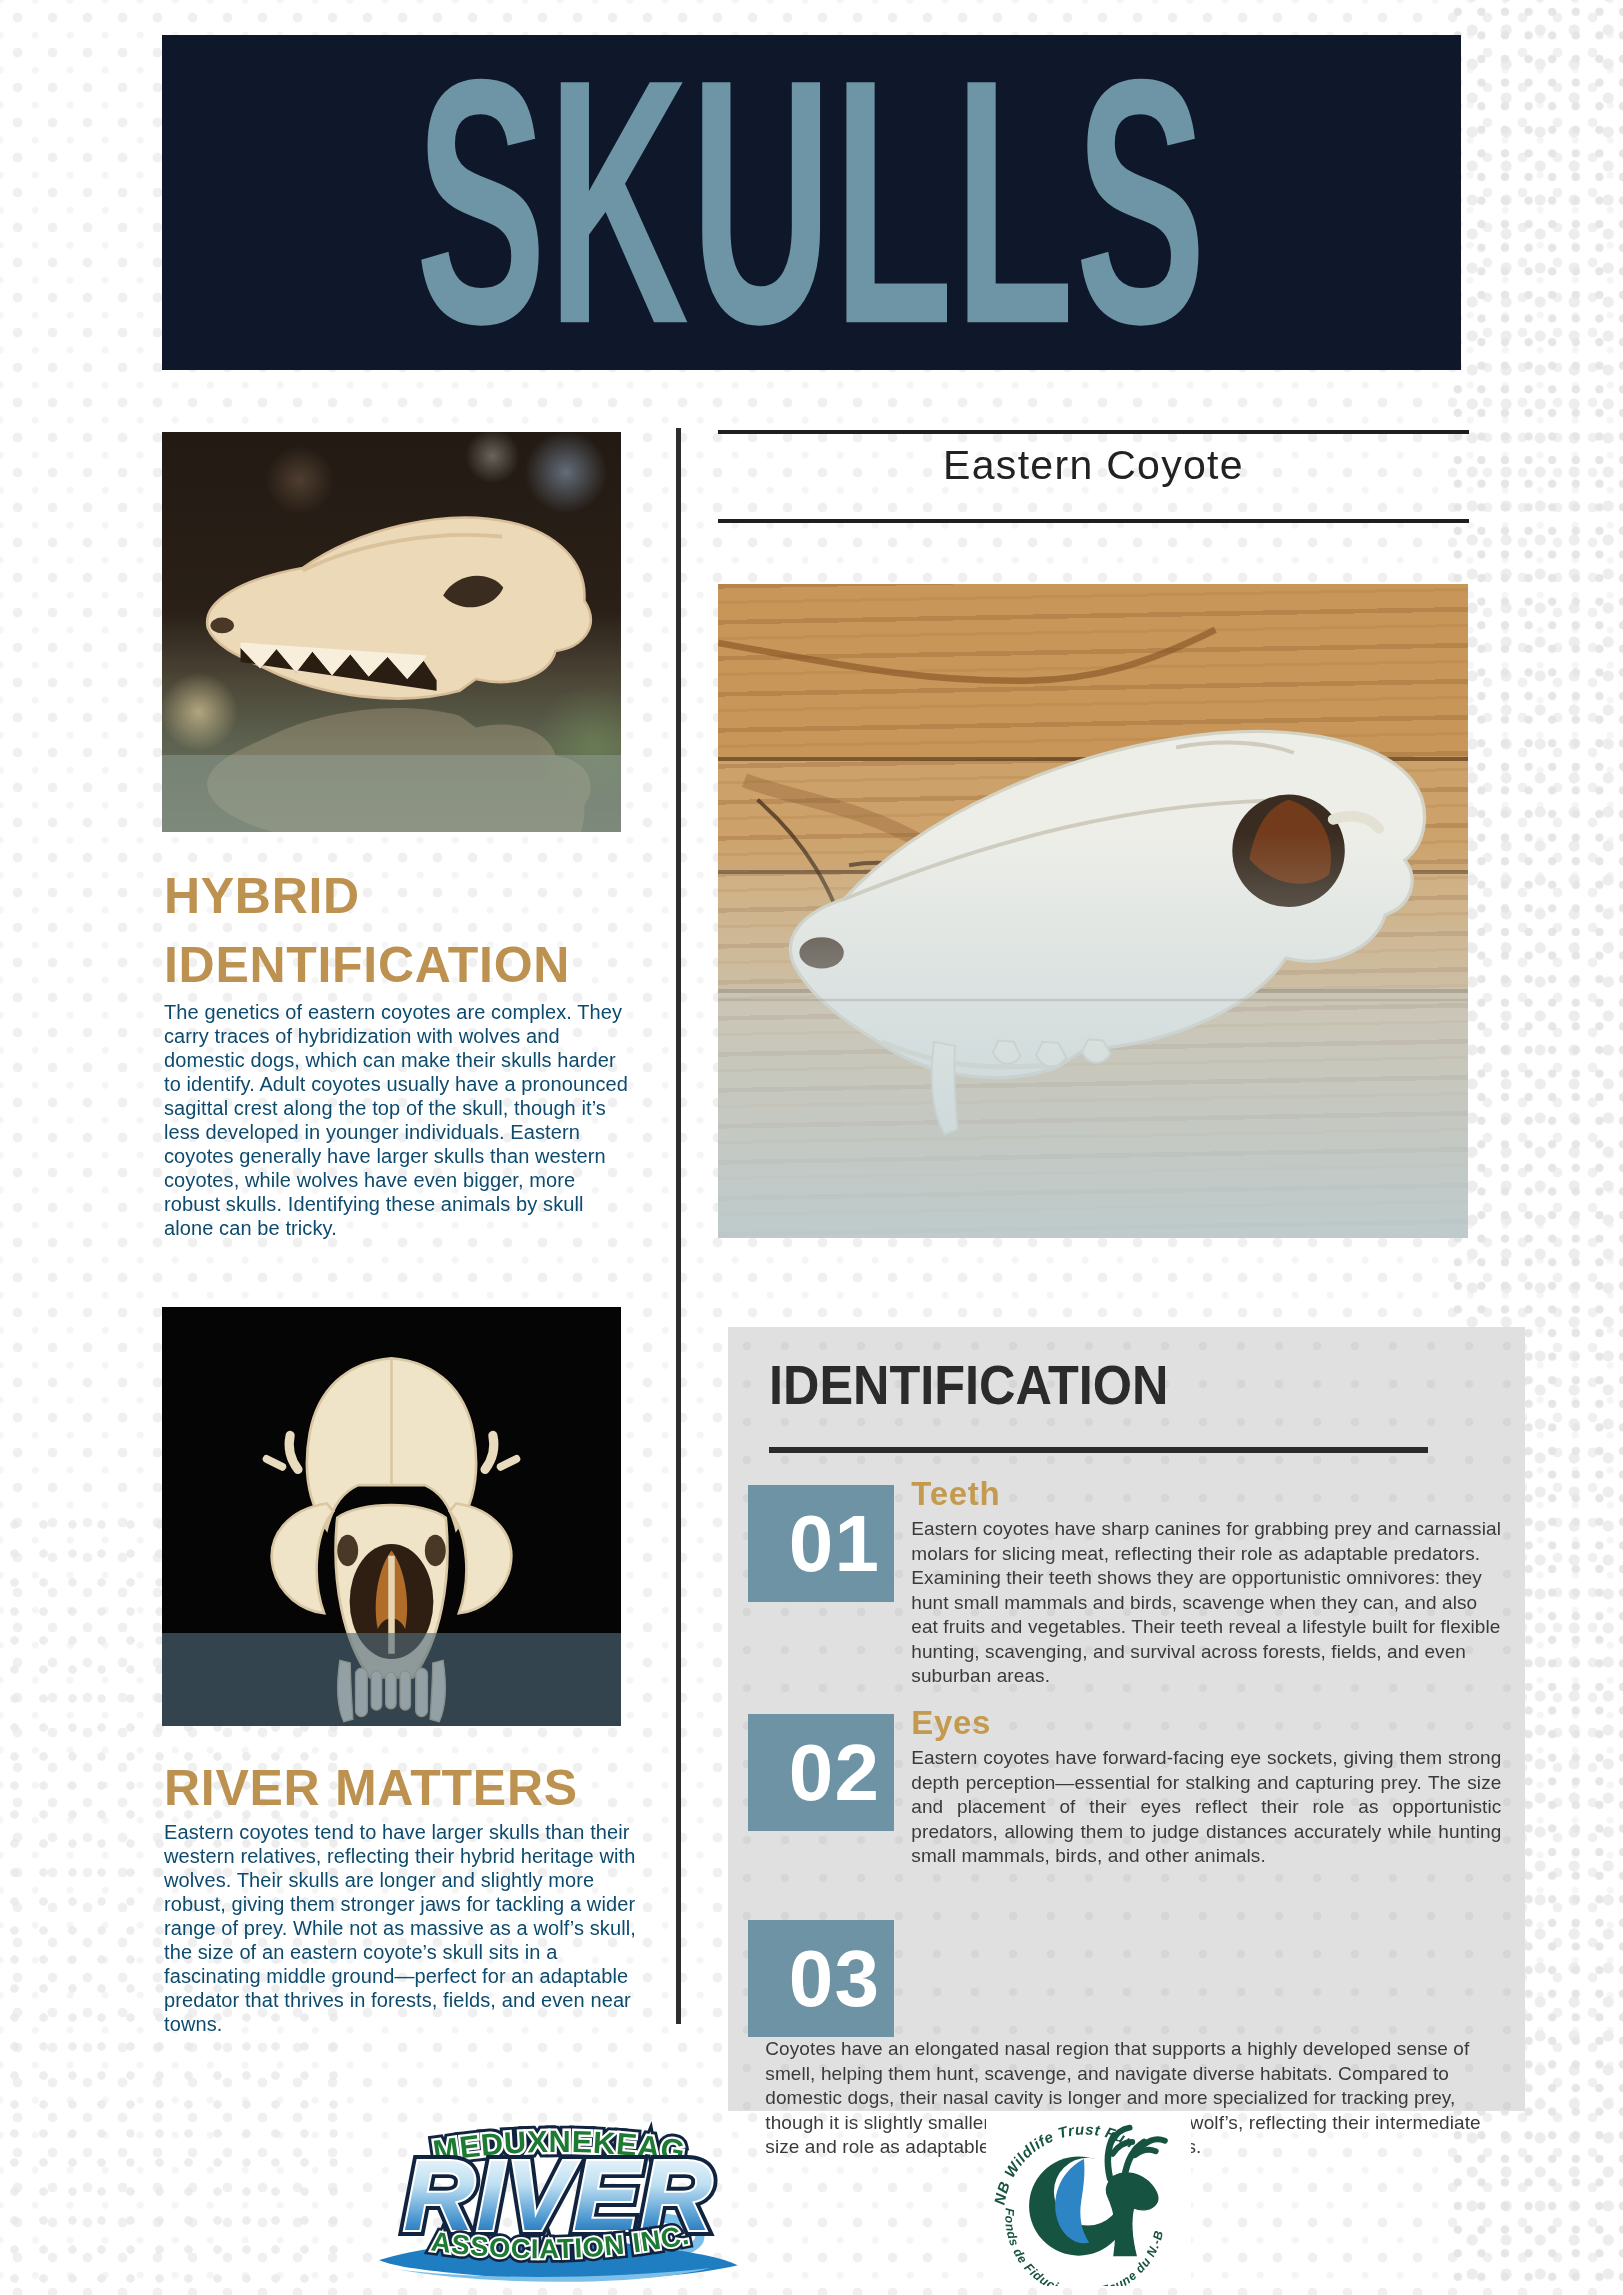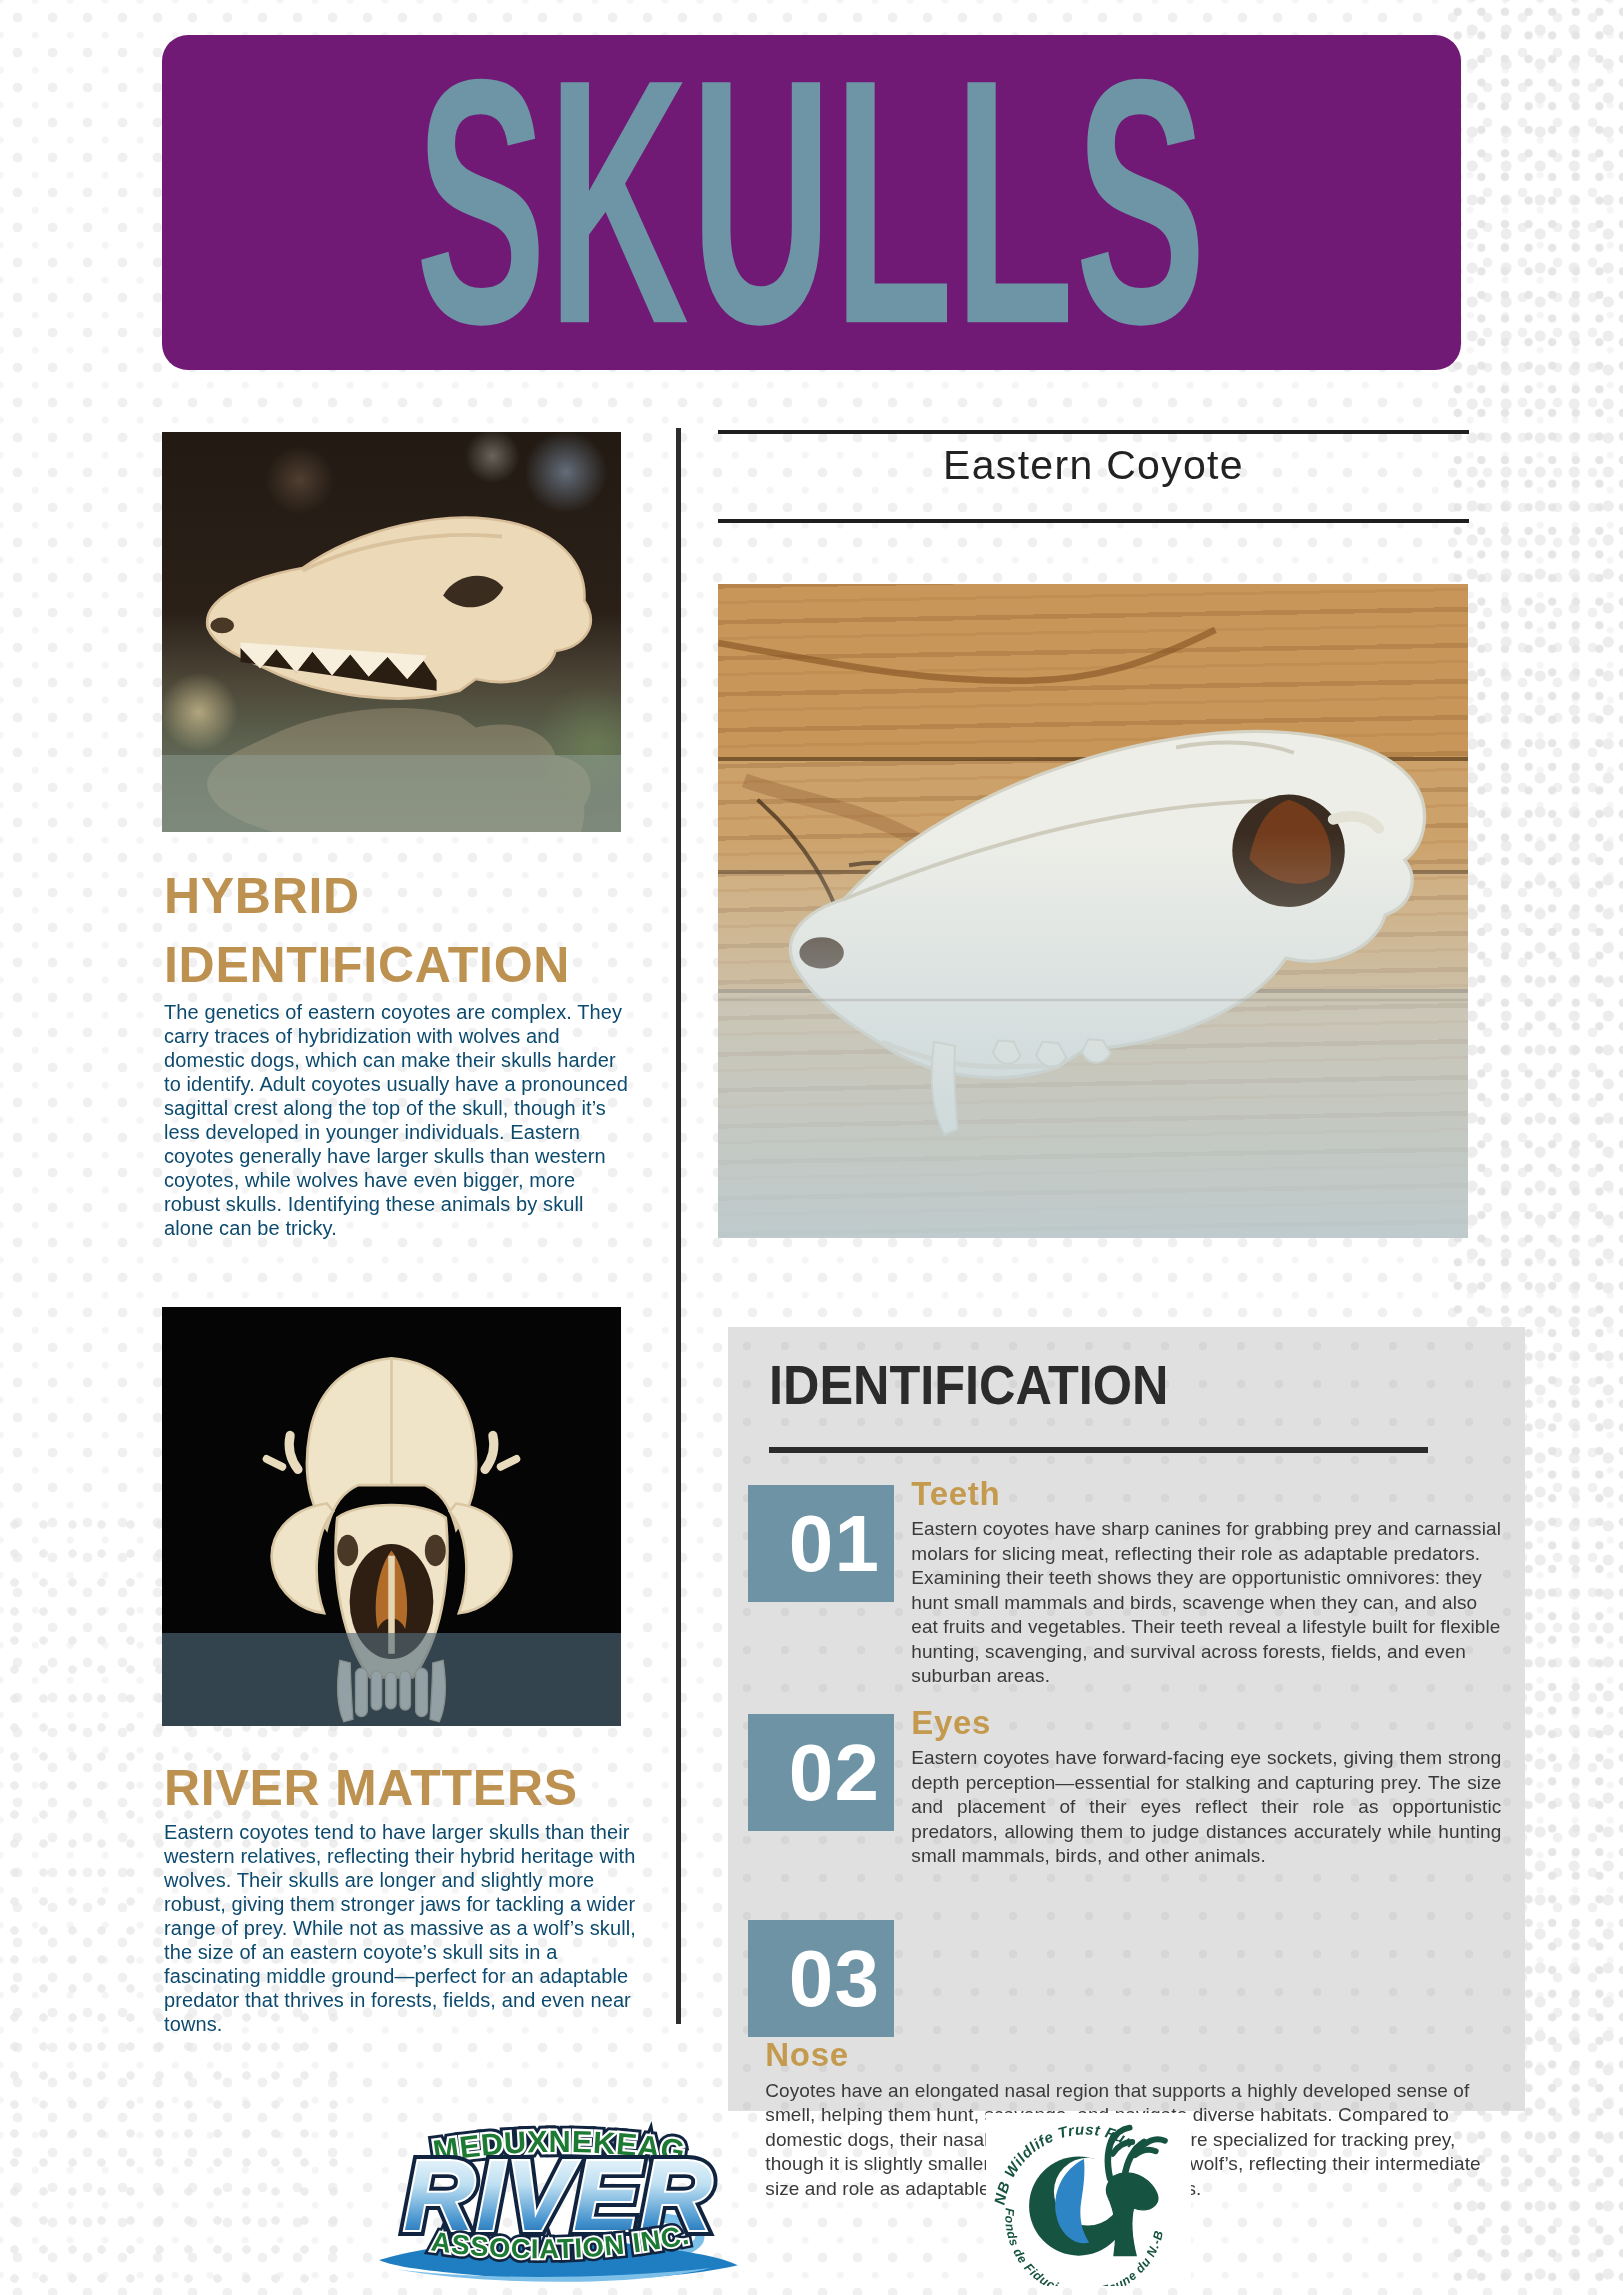--- a/index.html
+++ b/index.html
@@ -32,22 +32,22 @@
   .bg-dots-bl{
     position:absolute;left:0;bottom:0;width:340px;height:785px;
     background-image:
       radial-gradient(circle, #e9e9e9 3.9px, rgba(255,255,255,0) 4.6px);
     background-size:29px 29px;
     opacity:.8;
   }
   
   .banner{
     position:absolute;left:162px;top:35px;width:1299px;height:335px;
-    background:#701a75;
-    display:flex;align-items:center;justify-content:center;border-radius:26px;
+    background:#0f172a;
+    display:flex;align-items:center;justify-content:center;
   }
   .banner .title{
     font-weight:bold;
     font-size:196px;
     letter-spacing:1.3px;
     color:#6d95a6;
     transform:scale(1.0,1.78);
     transform-origin:center;
     line-height:1;
     white-space:nowrap;
@@ -307,21 +307,20 @@
       <div class="num-badge">02</div>
       <div class="id-text">
         <div class="id-title">Eyes</div>
         <div class="id-body">Eastern coyotes have forward-facing eye sockets, giving them strong depth perception—essential for stalking and capturing prey. The size and placement of their eyes reflect their role as opportunistic predators, allowing them to judge distances accurately while hunting small mammals, birds, and other animals.</div>
       </div>
     </div>
 
     <div class="id-item id-item-3">
       <div class="num-badge">03</div>
       <div class="id-text">
-        <div class="id-title">Nose</div>
         <div class="id-body">Coyotes have an elongated nasal region that supports a highly developed sense of smell, helping them hunt, scavenge, and navigate diverse habitats. Compared to domestic dogs, their nasal cavity is longer and more specialized for tracking prey, though it is slightly smaller and less robust than a wolf’s, reflecting their intermediate size and role as adaptable, opportunistic predators.</div>
       </div>
     </div>
   </div>
 
   <div class="logo-river">
     <svg width="377" height="181" viewBox="0 0 576 276">
       <defs>
         <linearGradient id="riverGrad" x1="0" y1="0" x2="0" y2="1">
           <stop offset="0%" stop-color="#ffffff"></stop>

